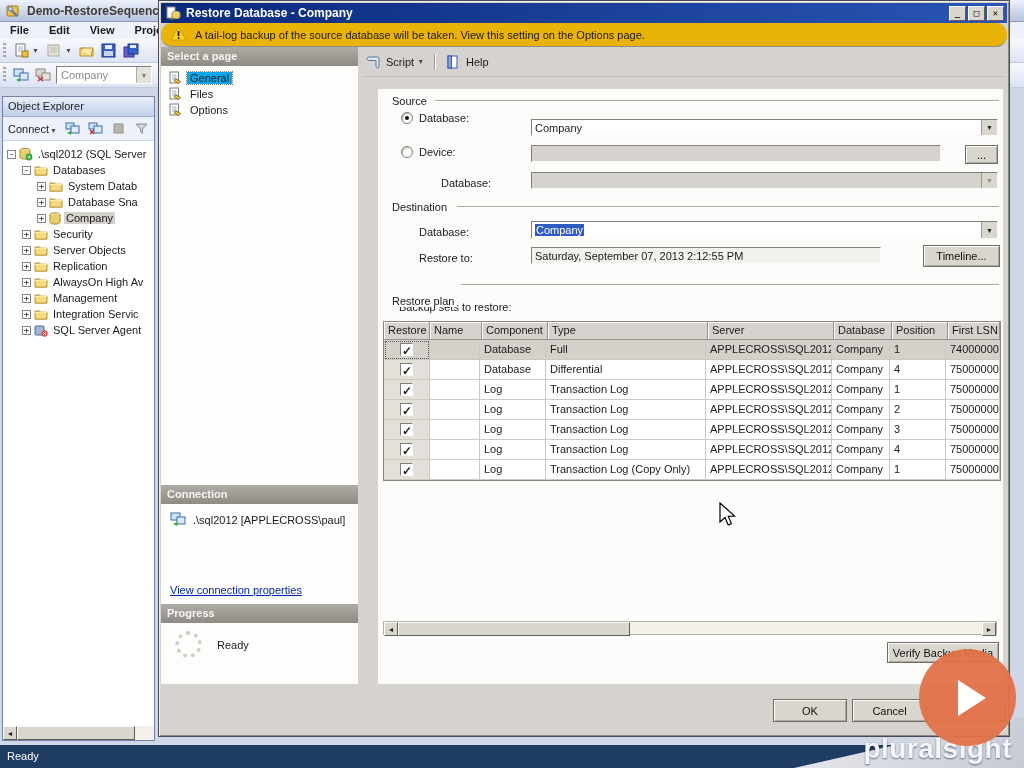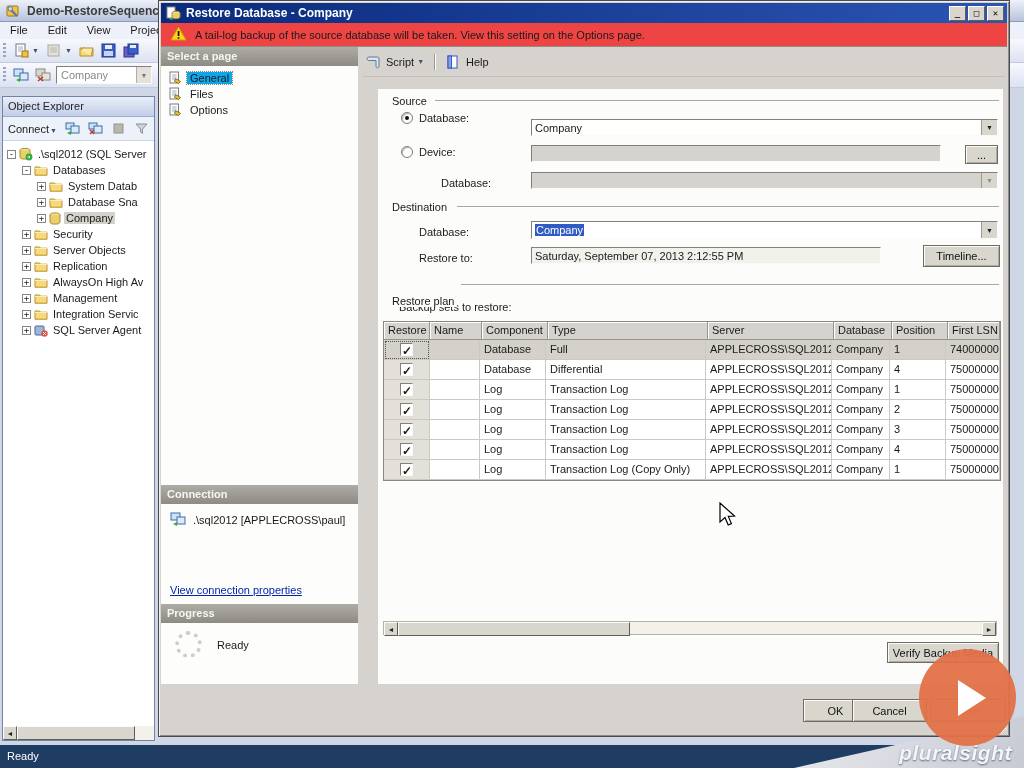--- a/index.html
+++ b/index.html
@@ -5,21 +5,21 @@
   * { margin:0; padding:0; box-sizing:border-box; }
   body { font-family:"Liberation Sans", sans-serif; font-size:11px; color:#1a1a1a; background:#888; }
   #root { position:relative; width:1024px; height:768px; background:#cfd6e6; overflow:hidden; }
 
   
   .titlebar { position:absolute; left:0; top:0; width:1024px; height:22px;
     background:linear-gradient(#edf1fa,#b7c3dd); border-bottom:1px solid #8f9bb5;
     display:flex; align-items:center; gap:5px; padding-left:4px; }
   .titlebar .ttext { font-weight:bold; font-size:12px; color:#3c3c38; white-space:nowrap; }
   .menubar { position:absolute; left:0; top:22px; width:1024px; height:17px; background:#eef1f9; display:flex; }
-  .menu-item { padding:2px 10px 0 10px; }
+  .menu-item { padding:2px 10px 0 10px;font-weight:bold; }
   .toolbar { position:absolute; left:0; width:1024px; background:linear-gradient(#f7f9fd,#dbe2f1); border-bottom:1px solid #c2cbde; display:flex; align-items:center; gap:4px; }
   #toolbar1 { top:39px; height:24px; }
   #toolbar2 { top:63px; height:25px; }
   .grip { width:4px; height:16px; margin:0 2px 0 3px;
     background:repeating-linear-gradient(#9aa5bd 0 2px, transparent 2px 4px); width:3px; }
   .ticon { width:18px; height:18px; display:flex; align-items:center; justify-content:center; }
   .caret { font-size:7px; color:#44506b; margin:0 2px 0 -2px; }
   .combo-sm { width:96px; height:18px; background:#fff; border:1px solid; border-color:#82807a #fbfaf7 #fbfaf7 #82807a; display:flex; align-items:center; }
   .combo-sm .val { flex:1; padding-left:4px; color:#8a8a8a; }
 
@@ -36,34 +36,34 @@
   .tree-label.sel { background:#d4d2cb; }
   .hscroll { position:absolute; left:0; bottom:0; height:14px; background:#f3f1ea; display:flex; }
   .sb-btn { width:14px; height:14px; background:#d9d6ce; border:1px solid; border-color:#fdfcf9 #5f5d56 #5f5d56 #fdfcf9;
     font-size:7px; color:#222; display:flex; align-items:center; justify-content:center; }
   .sb-thumb { height:14px; background:#d9d6ce; border:1px solid; border-color:#fdfcf9 #5f5d56 #5f5d56 #fdfcf9; }
 
   
   #statusbar { position:absolute; left:0; top:745px; width:1024px; height:23px; background:#1f3d63; color:#fff; padding:5px 0 0 7px; z-index:5; }
   #wedge { position:absolute; right:0; bottom:0; width:230px; height:52px; z-index:6;
     background:linear-gradient(120deg,#e9eaee,#c6cad3); clip-path:polygon(100% 0,0 100%,100% 100%); }
-  #wordmark { position:absolute; right:12px; bottom:3px; z-index:7; font-size:21px; font-weight:bold;
-    color:#f4f5f8; letter-spacing:0.5px; text-shadow:0 1px 2px rgba(20,30,60,.6);font-style:italic; }
+  #wordmark { position:absolute; right:12px; bottom:3px; z-index:7; font-size:28px; font-weight:bold;
+    color:#f4f5f8; letter-spacing:0.5px; text-shadow:0 1px 2px rgba(20,30,60,.6); }
 
   
   #dlg { position:absolute; left:158px; top:0; width:852px; height:737px; background:#d6d3ce;
     border:1px solid #4a4a52; box-shadow:inset 1px 1px 0 #f2f0ec, inset -1px -1px 0 #8d8b84; z-index:10; }
   #dlg-title { position:absolute; left:2px; top:2px; right:2px; height:20px;
     background:linear-gradient(90deg,#0a2a7c,#2a55b4); color:#fff; font-weight:bold; font-size:12px;
     display:flex; align-items:center; gap:5px; padding-left:4px; }
   .winbtns { margin-left:auto; display:flex; gap:2px; padding-right:3px; }
   .winbtn { width:17px; height:15px; background:#d9d6ce; border:1px solid; border-color:#fdfcf9 #5f5d56 #5f5d56 #fdfcf9;
     color:#111; font-size:9px; font-weight:bold; display:flex; align-items:center; justify-content:center; font-family:"DejaVu Sans Mono",monospace; }
-  #dlg-warning { position:absolute; left:2px; top:22px; right:2px; height:24px; background:#ef4444;
-    border-bottom:1px solid #8f8d85; display:flex; align-items:center; gap:8px; padding-left:9px; }
+  #dlg-warning { position:absolute; left:2px; top:22px; right:2px; height:24px; background:#eab308;
+    border-bottom:1px solid #8f8d85; display:flex; align-items:center; gap:8px; padding-left:9px;border-radius:11px; }
 
   .pane-hdr { position:absolute; left:2px; width:197px; height:19px;
     background:linear-gradient(#aeaca5,#8d8b83); color:#f6f5f2; font-weight:bold; padding:3px 0 0 6px; }
   .pane-body { position:absolute; left:2px; width:197px; background:#fdfdfc; }
   #page-list { top:65px; height:419px; padding-top:4px; }
   .page-item { height:16px; display:flex; align-items:center; gap:5px; padding-left:8px; }
   .page-item .lbl { padding:0 3px; }
   .page-item.sel .lbl { background:#0ea5e9; outline:1px dotted #84827c; }
   #conn-body { top:503px; height:100px; }
   #conn-row { position:absolute; left:9px; top:8px; display:flex; gap:6px; align-items:center; }
@@ -595,21 +595,21 @@
 
     <div id="dlg-hscroll">
       <span class="sb-btn">◄</span>
       <span class="sb-thumb" style="width:232px;"></span>
       <span style="flex:1;"></span>
       <span class="sb-btn">►</span>
     </div>
 
     <div class="btn" style="left:728px; top:641px; width:112px; height:21px;">Verify Backup Media</div>
 
-    <div class="btn" style="left:644px; top:698px; width:65px; height:23px;">OK</div>
+    <div class="btn" style="left:614px; top:698px; width:74px; height:23px;">OK</div>
     <div class="btn" style="left:693px; top:698px; width:75px; height:23px;">Cancel</div>
     <div class="btn" style="left:772px; top:698px; width:75px; height:23px; color:#8a8880;">Help</div>
     <div id="grip"></div>
   </div>
 
   <div id="play">
     <svg width="52" height="52">
         <polygon points="16,8 16,44 44,26" fill="#fff"></polygon>
       </svg>
   </div>

